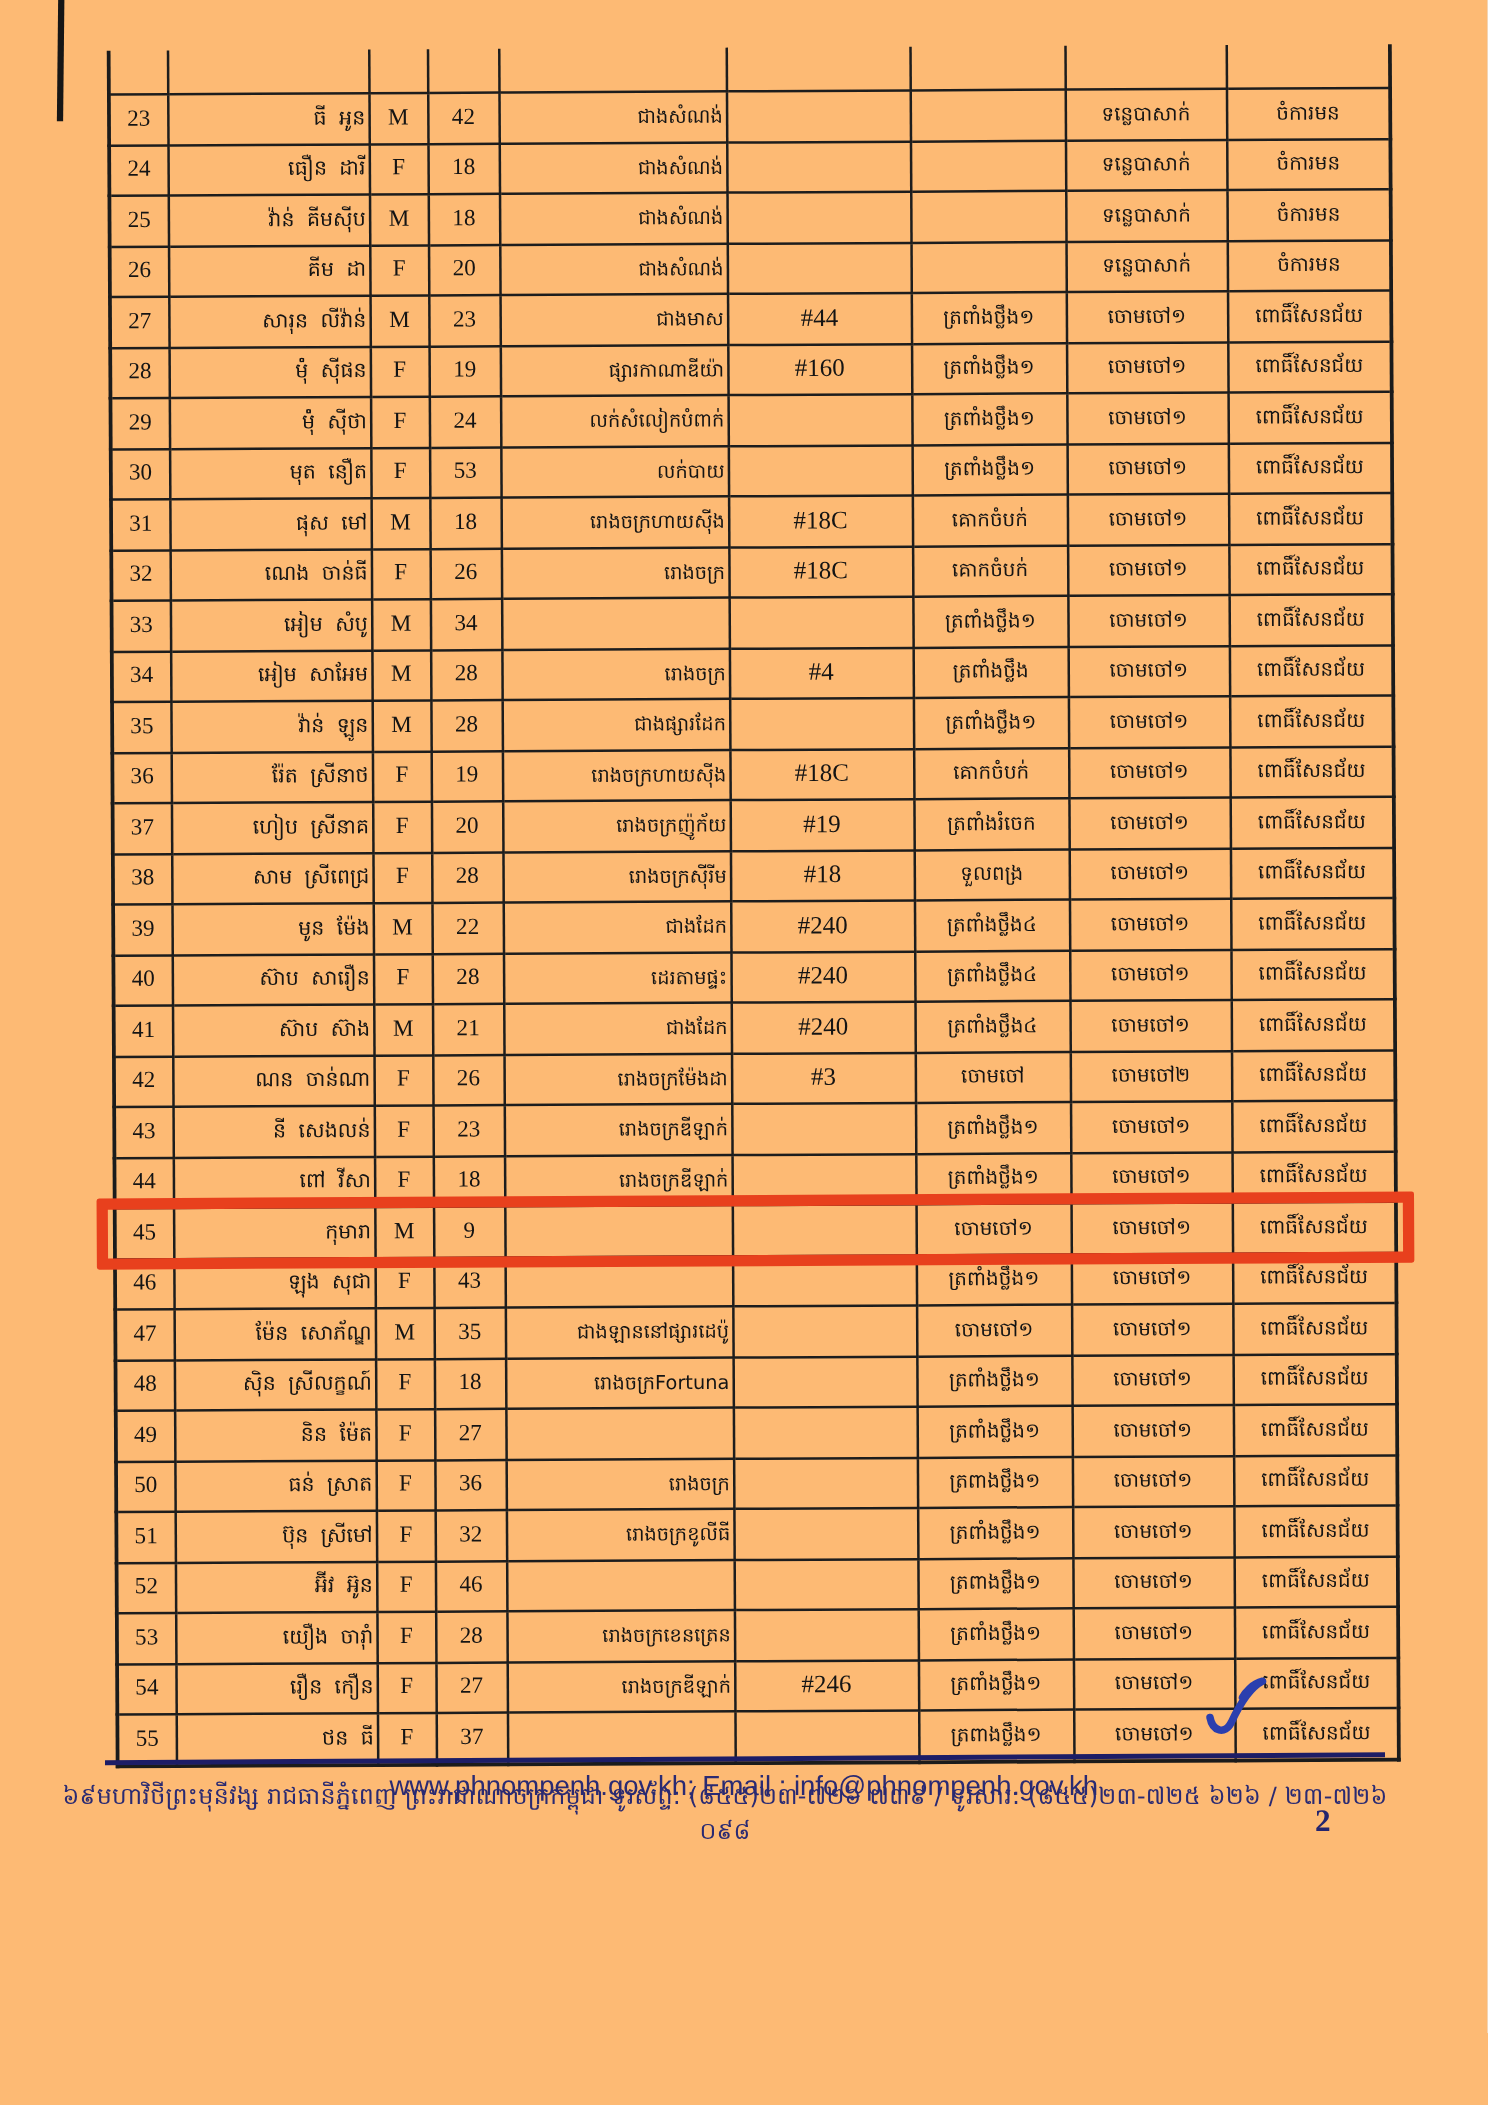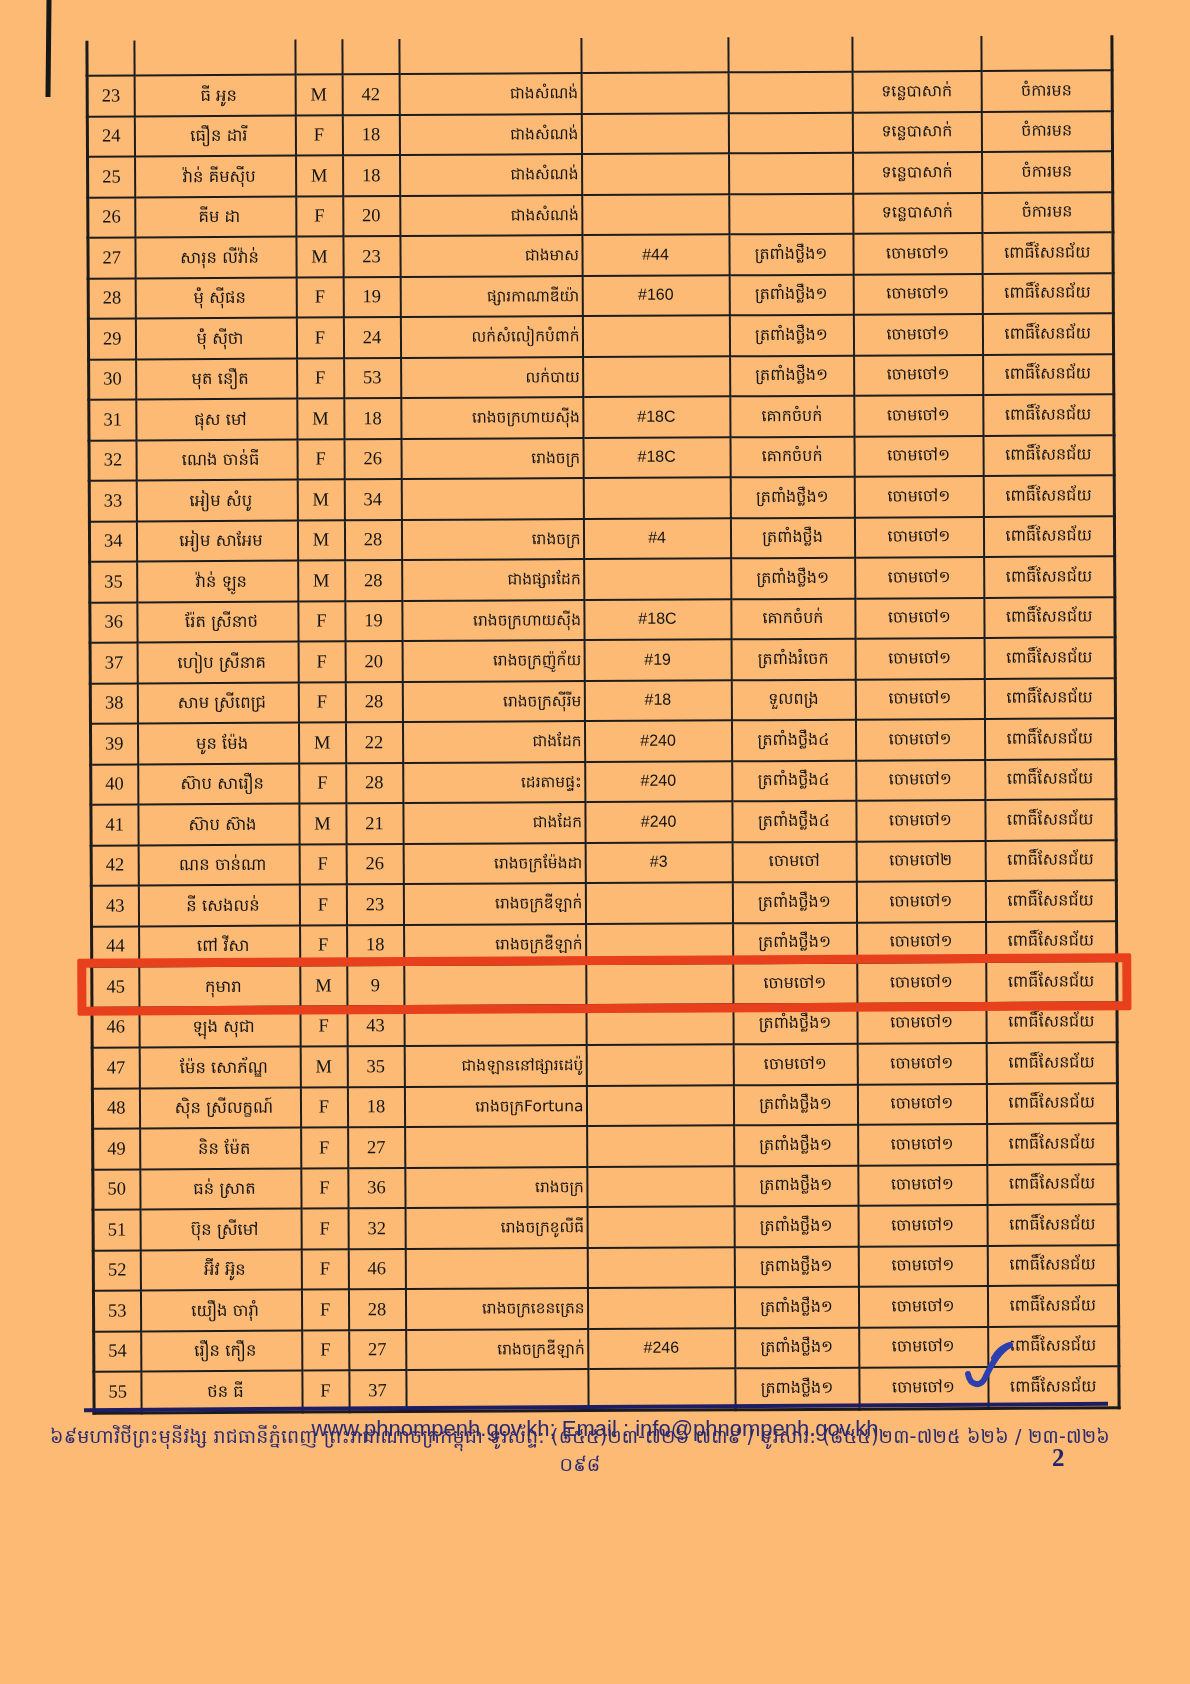--- a/index.html
+++ b/index.html
@@ -13,23 +13,23 @@
   
   #tablewrap{position:absolute;left:89px;top:38px;width:1025px;transform:rotate(-0.3deg);transform-origin:50% 50%;}
   table{border-collapse:collapse;table-layout:fixed;width:1025px;border:3px solid #1b1b1b;border-top:none;}
   td{
     border:2px solid #1d1d1d;height:38.5px;padding:0 2px;
     text-align:center;vertical-align:middle;overflow:hidden;white-space:nowrap;
     font-size:16.5px;line-height:1.05;
   }
   tr.cut td{height:34px;border-top:none;}
   td.col-no,td.col-gender,td.col-age{font-family:"Liberation Serif",serif;font-size:18.5px;}
-  td.col-name{text-align:center;padding-left:10px;}
+  td.col-name{text-align:right;padding-left:10px;font-family:Liberation Mono, monospace;}
   td.col-occupation{font-size:15.5px;text-align:right;}
-  td.col-house_no{font-family:Liberation Sans, sans-serif;font-size:16px;}
+  td.col-house_no{font-family:Liberation Serif, serif;font-size:20px;}
   td.col-village,td.col-commune,td.col-district{font-size:16px;}
   
   #hl-box{position:absolute;z-index:5;border:9px solid #e8401d;border-radius:2px;pointer-events:none;}
   
   #checkmark{position:absolute;left:958px;top:1338px;width:62px;height:58px;}
   
   #footer-rule{position:absolute;left:84px;top:1405px;width:1024px;height:3.5px;background:#1d1d66;transform:rotate(-0.35deg);}
   #footer-address{position:absolute;left:45px;top:1424px;width:1070px;text-align:center;
     color:#2a2a72;font-size:19px;letter-spacing:.2px;}
   #footer-contact{position:absolute;left:60px;top:1416px;width:1070px;text-align:center;

